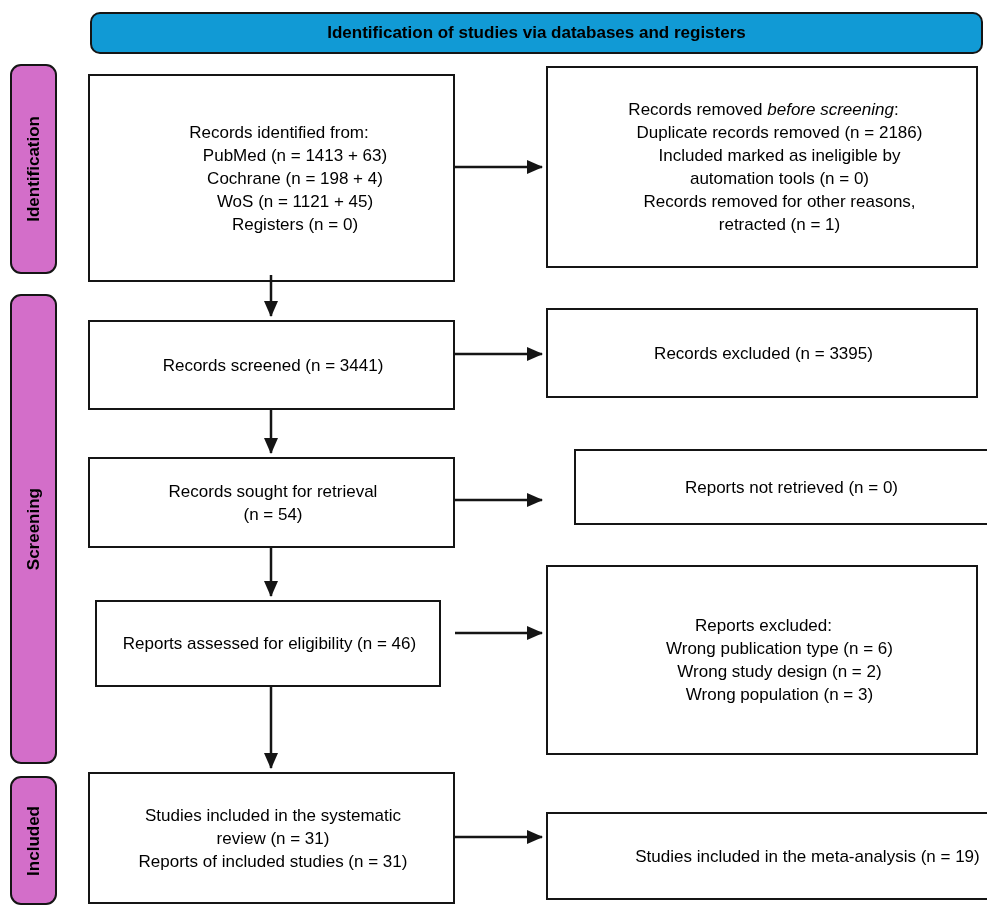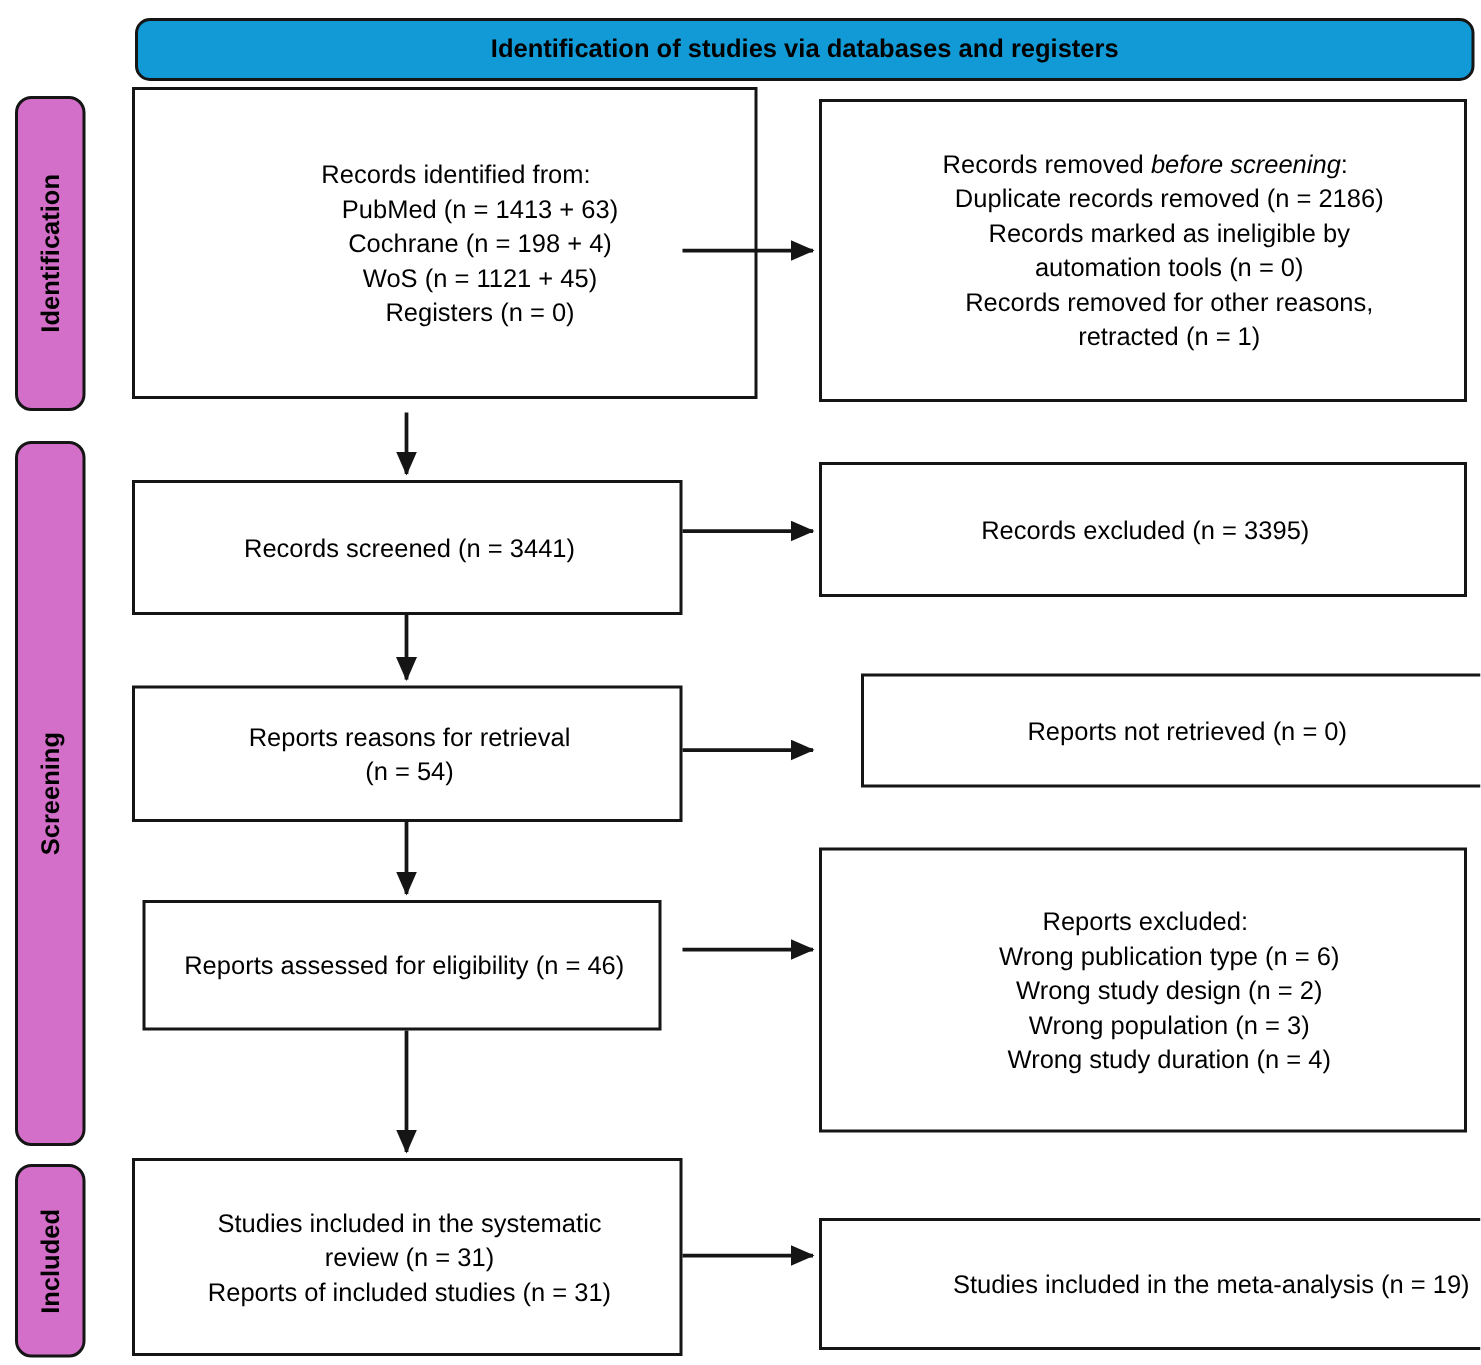--- a/index.html
+++ b/index.html
@@ -51,21 +51,21 @@
     box-sizing: border-box;
     display: flex; flex-direction: column; justify-content: center;
     padding: 6px 14px 6px 17px;
     font-size: 17px;
     line-height: 23px;
   }
   .line { white-space: nowrap; }
   .indent { padding-left: 32px; }
   em { font-style: italic; }
 
-  .b1  { left: 88px;  top: 58px;  width: 417px; height: 208px; padding-left: 29px; }
+  .b1  { left: 88px;  top: 74px;  width: 367px; height: 208px; padding-left: 29px; }
   .b2  { left: 546px; top: 66px;  width: 432px; height: 202px; }
   .b3  { left: 88px;  top: 320px; width: 367px; height: 90px;  }
   .b4  { left: 546px; top: 308px; width: 432px; height: 90px;  }
   .b5  { left: 88px;  top: 457px; width: 367px; height: 91px;  }
   .b6  { left: 546px; top: 449px; width: 432px; height: 76px; margin-left: 28px;  }
   .b7  { left: 95px;  top: 600px; width: 346px; height: 87px;  }
   .b8  { left: 546px; top: 565px; width: 432px; height: 190px; }
   .b9  { left: 88px;  top: 772px; width: 367px; height: 132px; }
   .b10 { left: 546px; top: 812px; width: 520px; height: 88px;  }
 
@@ -98,50 +98,49 @@
     <div class="line">Records identified from:</div>
     <div class="line indent">PubMed (n = 1413 + 63)</div>
     <div class="line indent">Cochrane (n = 198 + 4)</div>
     <div class="line indent">WoS (n = 1121 + 45)</div>
     <div class="line indent">Registers (n = 0)</div>
   </div>
 
   <div class="box b2">
     <div class="line"><span>Records removed </span><em>before screening</em><span>:</span></div>
     <div class="line indent">Duplicate records removed (n = 2186)</div>
-    <div class="line indent">Records marked as ineligible by</div>
+    <div class="line indent">Included marked as ineligible by</div>
     <div class="line indent">automation tools (n = 0)</div>
     <div class="line indent">Records removed for other reasons,</div>
     <div class="line indent">retracted (n = 1)</div>
   </div>
 
   <div class="box b3">
     <div class="line">Records screened (n = 3441)</div>
   </div>
   <div class="box b4">
     <div class="line">Records excluded (n = 3395)</div>
   </div>
 
   <div class="box b5">
-    <div class="line">Reports reasons for retrieval</div>
+    <div class="line">Records sought for retrieval</div>
     <div class="line">(n = 54)</div>
   </div>
   <div class="box b6">
     <div class="line">Reports not retrieved (n = 0)</div>
   </div>
 
   <div class="box b7">
     <div class="line">Reports assessed for eligibility (n = 46)</div>
   </div>
   <div class="box b8">
     <div class="line">Reports excluded:</div>
     <div class="line indent">Wrong publication type (n = 6)</div>
     <div class="line indent">Wrong study design (n = 2)</div>
     <div class="line indent">Wrong population (n = 3)</div>
-    <div class="line indent">Wrong study duration (n = 4)</div>
   </div>
 
   <div class="box b9">
     <div class="line">Studies included in the systematic</div>
     <div class="line">review (n = 31)</div>
     <div class="line">Reports of included studies (n = 31)</div>
   </div>
   <div class="box b10">
     <div class="line">Studies included in the meta-analysis (n = 19)</div>
   </div>

